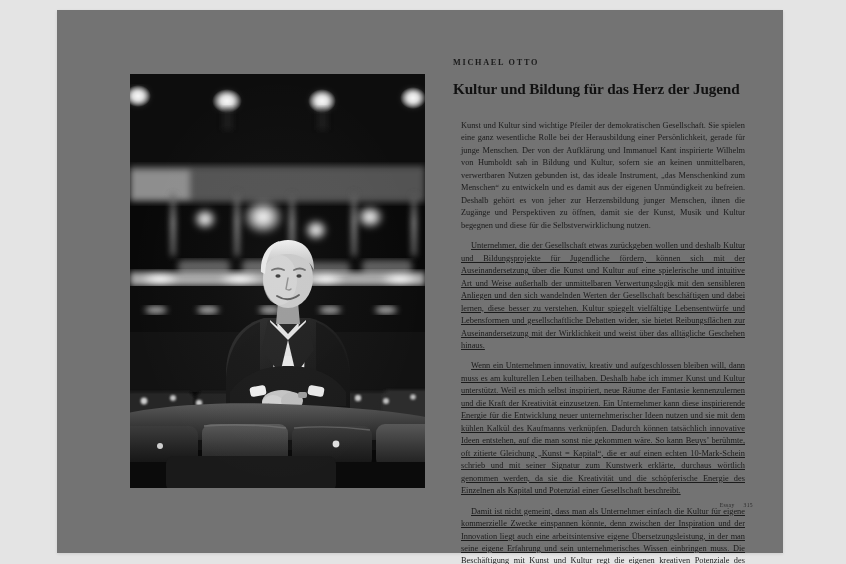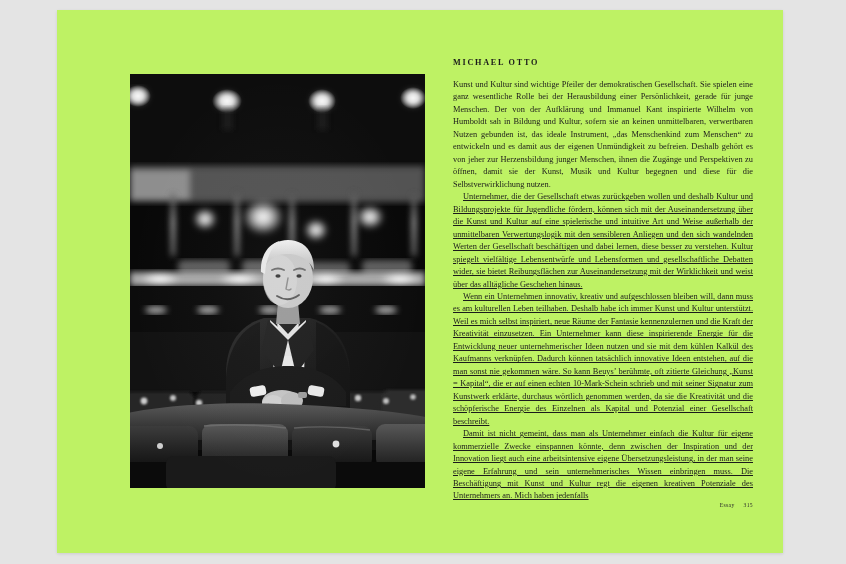--- a/index.html
+++ b/index.html
@@ -13,21 +13,21 @@
     font-family: "Liberation Serif", serif;
     overflow: hidden;
   }
 
   .page-sheet {
     position: absolute;
     left: 57px;
     top: 10px;
     width: 726px;
     height: 543px;
-    background: #bef264;
+    background: #737373;
     box-shadow: 0 1px 3px rgba(0,0,0,0.10);
   }
 
   
   .photo-figure {
     position: absolute;
     left: 33px;
     top: 48px;
     width: 295px;
     height: 414px;
@@ -62,21 +62,21 @@
     color: #111111;
     margin: 0 0 22px 0;
     line-height: 1.25;
     letter-spacing: -0.1px;
     font-family: "Liberation Serif", serif;
   }
   .body-copy p {
     font-size: 8.35px;
     line-height: 1.495;
     color: #1b1b1b;
-    margin: 0;
+    margin: 8px;
     text-align: justify;
     hyphens: manual;
     font-family: "Liberation Serif", serif;
   }
   .body-copy p.indented {
     text-indent: 10px;
     text-decoration: underline;
   }
 
   
@@ -301,20 +301,21 @@
         <rect x="-10" y="388" width="320" height="32" fill="#0b0b0b"></rect>
         <rect x="36" y="382" width="170" height="36" rx="8" fill="#1a1a1a"></rect>
       </g>
 
       <rect x="0" y="0" width="295" height="414" fill="url(#spotGlowSoft)" opacity="0.05"></rect>
     </svg>
   </figure>
 
   <div class="text-column">
     <div class="author-kicker">MICHAEL OTTO</div>
+    <h1 class="article-title">Kultur und Bildung für das Herz der Jugend</h1>
     <div class="body-copy">
       <p>Kunst und Kultur sind wichtige Pfeiler der demokratischen Gesellschaft. Sie spielen eine ganz wesentliche Rolle bei der Herausbildung einer Persönlichkeit, gerade für junge Menschen. Der von der Aufklärung und Immanuel Kant inspirierte Wilhelm von Humboldt sah in Bildung und Kultur, sofern sie an keinen unmittelbaren, verwertbaren Nutzen gebunden ist, das ideale Instrument, „das Menschenkind zum Menschen“ zu entwickeln und es damit aus der eigenen Unmündigkeit zu befreien. Deshalb gehört es von jeher zur Herzensbildung junger Menschen, ihnen die Zugänge und Perspektiven zu öffnen, damit sie der Kunst, Musik und Kultur begegnen und diese für die Selbstverwirklichung nutzen.</p>
       <p class="indented">Unternehmer, die der Gesellschaft etwas zurückgeben wollen und deshalb Kultur und Bildungsprojekte für Jugendliche fördern, können sich mit der Auseinandersetzung über die Kunst und Kultur auf eine spielerische und intuitive Art und Weise außerhalb der unmittelbaren Verwertungslogik mit den sensibleren Anliegen und den sich wandelnden Werten der Gesellschaft beschäftigen und dabei lernen, diese besser zu verstehen. Kultur spiegelt vielfältige Lebensentwürfe und Lebensformen und gesellschaftliche Debatten wider, sie bietet Reibungsflächen zur Auseinandersetzung mit der Wirklichkeit und weist über das alltägliche Geschehen hinaus.</p>
       <p class="indented">Wenn ein Unternehmen innovativ, kreativ und aufgeschlossen bleiben will, dann muss es am kulturellen Leben teilhaben. Deshalb habe ich immer Kunst und Kultur unterstützt. Weil es mich selbst inspiriert, neue Räume der Fantasie kennenzulernen und die Kraft der Kreativität einzusetzen. Ein Unternehmer kann diese inspirierende Energie für die Entwicklung neuer unternehmerischer Ideen nutzen und sie mit dem kühlen Kalkül des Kaufmanns verknüpfen. Dadurch können tatsächlich innovative Ideen entstehen, auf die man sonst nie gekommen wäre. So kann Beuys’ berühmte, oft zitierte Gleichung „Kunst = Kapital“, die er auf einen echten 10-Mark-Schein schrieb und mit seiner Signatur zum Kunstwerk erklärte, durchaus wörtlich genommen werden, da sie die Kreativität und die schöpferische Energie des Einzelnen als Kapital und Potenzial einer Gesellschaft beschreibt.</p>
       <p class="indented">Damit ist nicht gemeint, dass man als Unternehmer einfach die Kultur für eigene kommerzielle Zwecke einspannen könnte, denn zwischen der Inspiration und der Innovation liegt auch eine arbeitsintensive eigene Übersetzungsleistung, in der man seine eigene Erfahrung und sein unternehmerisches Wissen einbringen muss. Die Beschäftigung mit Kunst und Kultur regt die eigenen kreativen Potenziale des Unternehmers an. Mich haben jedenfalls</p>
     </div>
   </div>
 
   <div class="page-footer">
     <span>Essay</span>

